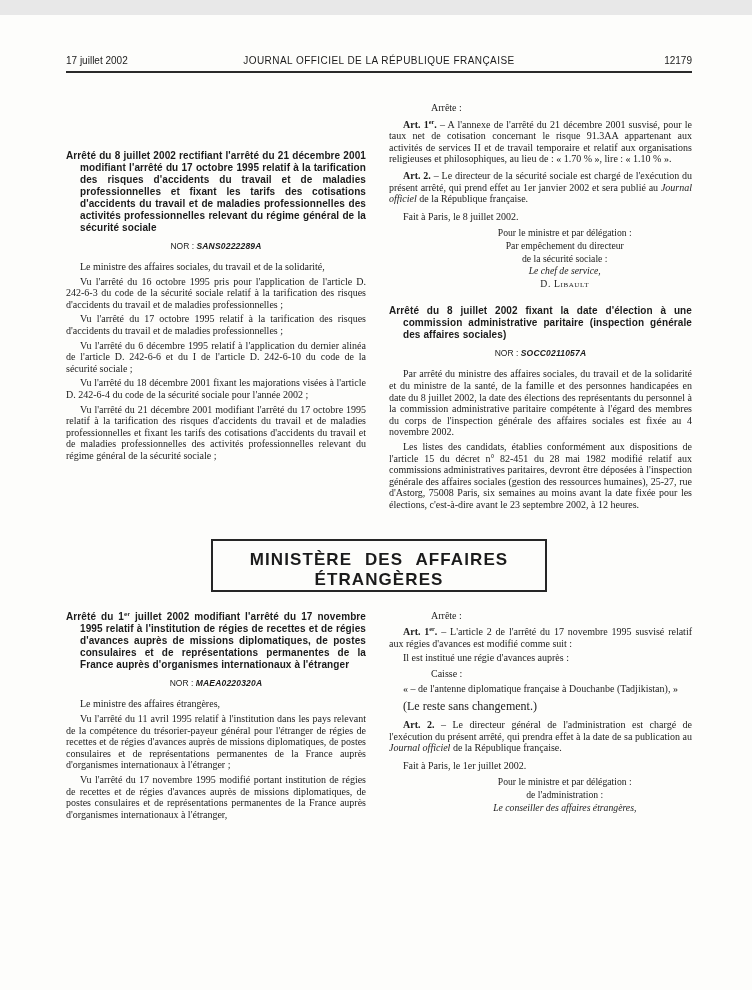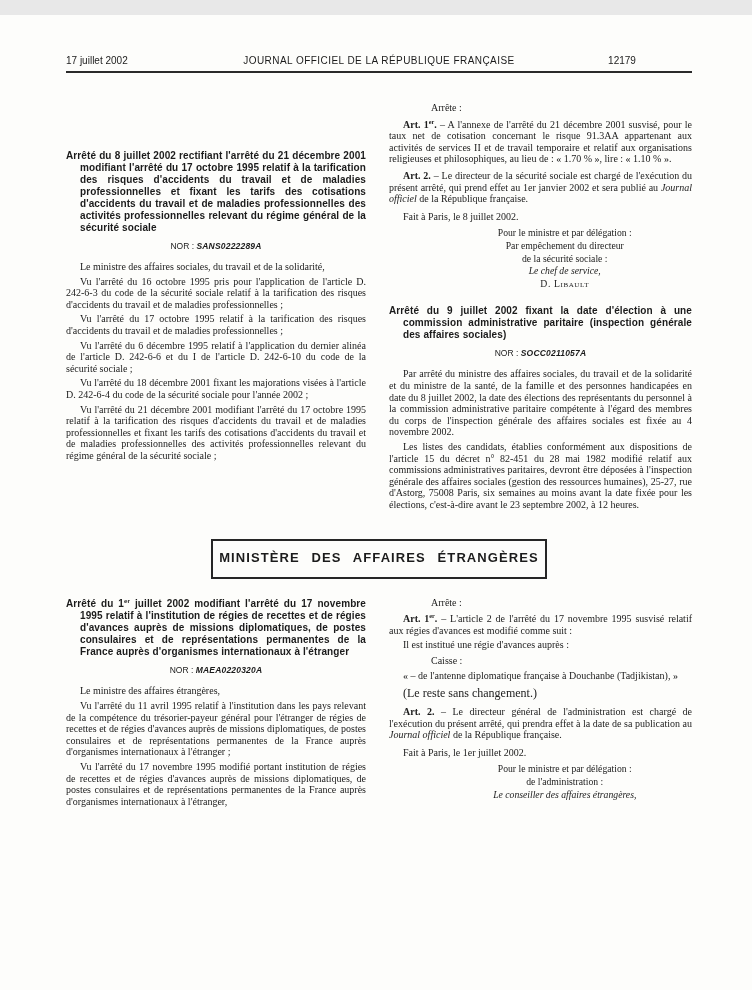--- a/index.html
+++ b/index.html
@@ -14,21 +14,21 @@
   }
   
   .header{
     position:absolute;top:40px;left:66px;width:626px;
     display:flex;align-items:baseline;
     font-family:"Liberation Sans","DejaVu Sans",sans-serif;
     font-size:10px;
   }
   .h-date{width:140px;text-align:left;}
   .h-title{flex:1;text-align:center;letter-spacing:0.45px;}
-  .h-page{width:140px;text-align:center;}
+  .h-page{width:140px;text-align:right;}
   .header-rule{
     position:absolute;top:56px;left:66px;width:626px;height:0;
     border-top:2px solid #2a2a2a;
   }
   
   .content{position:absolute;top:86px;left:66px;width:626px;}
   .section{display:flex;align-items:center;}
   .col{width:300px;}
   .col.right{width:303px;}
   .vdivider{width:1px;background:#5a5a5a;margin:0 10px 0 12px;}
@@ -68,24 +68,24 @@
   .sig-name{font-variant-caps:small-caps;letter-spacing:0.6px;}
   .line-institue{margin:3px 0 0;font-size:10px;line-height:1.16;text-indent:14px;text-align:left;}
   .line-ajouter{margin:4px 0 0;font-size:10px;line-height:1.16;text-indent:42px;text-align:left;}
   .line-quote{margin:4px 0 0;font-size:10px;line-height:1.16;padding-left:27px;text-indent:-13px;text-align:left;}
   .line-reste{margin:5px 0 0;font-size:12px;line-height:1.16;text-indent:14px;text-align:left;}
   
   .ministry-banner{
     margin:28px auto 17px;
     width:332px;
     border:2px solid #262626;
-    padding:9px 0 12px;
+    padding:9px 0 0;
     text-align:center;
     font-family:"Liberation Sans","DejaVu Sans",sans-serif;
-    font-weight:bold;font-size:13px;
+    font-weight:bold;font-size:17px;
     letter-spacing:1.1px;word-spacing:7px;
   }
 </style>
 </head>
 <body>
 
 <div class="page">
 
   <div class="header">
     <div class="h-date">17 juillet 2002</div>
@@ -117,21 +117,21 @@
         <p class="para art"><b class="art-lead">Art. 2.</b> <span>– Le directeur de la sécurité sociale est chargé de l'exécution du présent arrêté, qui prend effet au 1er janvier 2002 et sera publié au </span><span class="it">Journal officiel</span><span> de la République française.</span></p>
         <p class="fait">Fait à Paris, le 8 juillet 2002.</p>
         <div class="sig">
           <div>Pour le ministre et par délégation :</div>
           <div>Par empêchement du directeur</div>
           <div>de la sécurité sociale :</div>
           <div class="sig-role">Le chef de service,</div>
           <div class="sig-name">D. Libault</div>
         </div>
 
-        <h2 class="decree-title mt">Arrêté du 9 juillet 2002 fixant la date d'élection à une commission administrative paritaire (inspection générale des affaires sociales)</h2>
+        <h2 class="decree-title mt">Arrêté du 8 juillet 2002 fixant la date d'élection à une commission administrative paritaire (inspection générale des affaires sociales)</h2>
         <div class="nor"><span>NOR :</span> <span class="nor-value">SOCC0211057A</span></div>
         <p class="para">Par arrêté du ministre des affaires sociales, du travail et de la solidarité et du ministre de la santé, de la famille et des personnes handicapées en date du 8 juillet 2002, la date des élections des représentants du personnel à la commission administrative paritaire compétente à l'égard des membres du corps de l'inspection générale des affaires sociales est fixée au 4 novembre 2002.</p>
         <p class="para sp">Les listes des candidats, établies conformément aux dispositions de l'article 15 du décret n° 82-451 du 28 mai 1982 modifié relatif aux commissions administratives paritaires, devront être déposées à l'inspection générale des affaires sociales (gestion des ressources humaines), 25-27, rue d'Astorg, 75008 Paris, six semaines au moins avant la date fixée pour les élections, c'est-à-dire avant le 23 septembre 2002, à 12 heures.</p>
       </div>
     </div>
 
     <div class="ministry-banner">MINISTÈRE DES AFFAIRES ÉTRANGÈRES</div>
 
     <div class="section">
 

